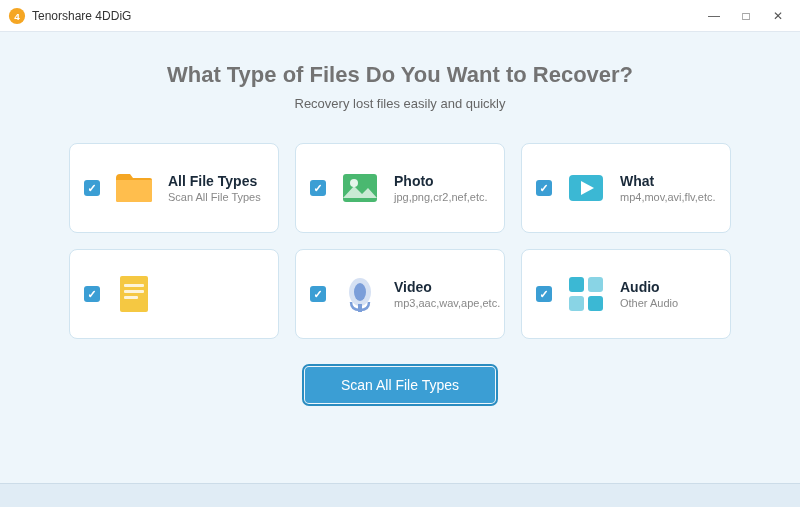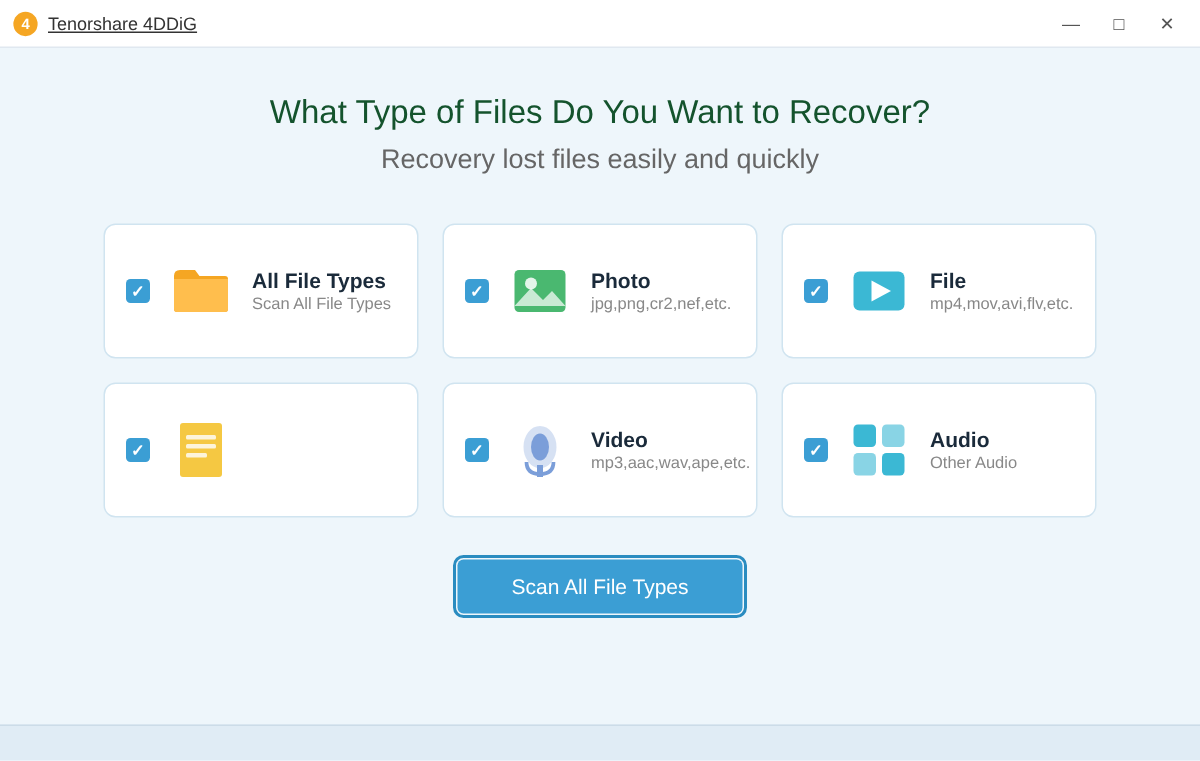--- a/index.html
+++ b/index.html
@@ -30,21 +30,20 @@
       align-items: center;
       gap: 6px;
     }
     .title-bar-logo {
       width: 18px;
       height: 18px;
     }
     .title-bar-title {
       font-size: 12px;
       color: #333;
-      text-decoration: underline;
     }
     .title-bar-controls {
       display: flex;
       gap: 4px;
     }
     .title-bar-btn {
       width: 28px;
       height: 20px;
       display: flex;
       align-items: center;
@@ -60,28 +59,28 @@
       flex: 1;
       display: flex;
       flex-direction: column;
       align-items: center;
       padding: 30px 60px 20px;
       background: #eef6fb;
     }
 
     .page-title {
       font-size: 22px;
-      font-weight: 400;
-      color: #14532d;
+      font-weight: 700;
+      color: #737373;
       margin-bottom: 8px;
       text-align: right;
     }
 
     .page-subtitle {
-      font-size: 18px;
+      font-size: 13px;
       color: #666;
       margin-bottom: 32px;
       text-align: center;
     }
 
     
     .cards-grid {
       display: grid;
       grid-template-columns: repeat(3, 210px);
       grid-template-rows: repeat(2, 90px);
@@ -227,21 +226,21 @@
 
     <div class="card">
       <div class="card-checkbox"></div>
       <div class="card-icon">
         <svg width="40" height="36" viewBox="0 0 40 36">
           <rect x="3" y="5" width="34" height="26" rx="4" fill="#3bb8d4"></rect>
           <polygon points="15,11 15,25 28,18" fill="white"></polygon>
         </svg>
       </div>
       <div class="card-text">
-        <span class="card-name">File</span>
+        <span class="card-name">What</span>
         <span class="card-desc">mp4,mov,avi,flv,etc.</span>
       </div>
     </div>
 
     <div class="card">
       <div class="card-checkbox"></div>
       <div class="card-icon">
         <svg width="36" height="40" viewBox="0 0 36 40">
           <rect x="4" y="2" width="28" height="36" rx="2" fill="#f5c842"></rect>
           <rect x="8" y="10" width="20" height="3" rx="1" fill="white" opacity="0.8"></rect>

